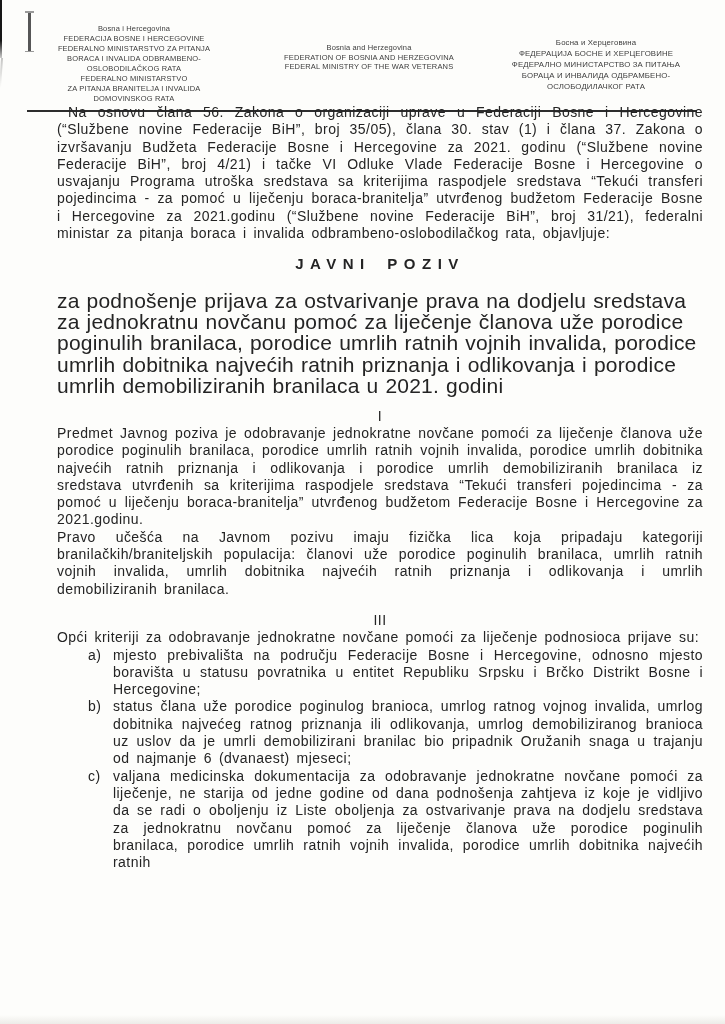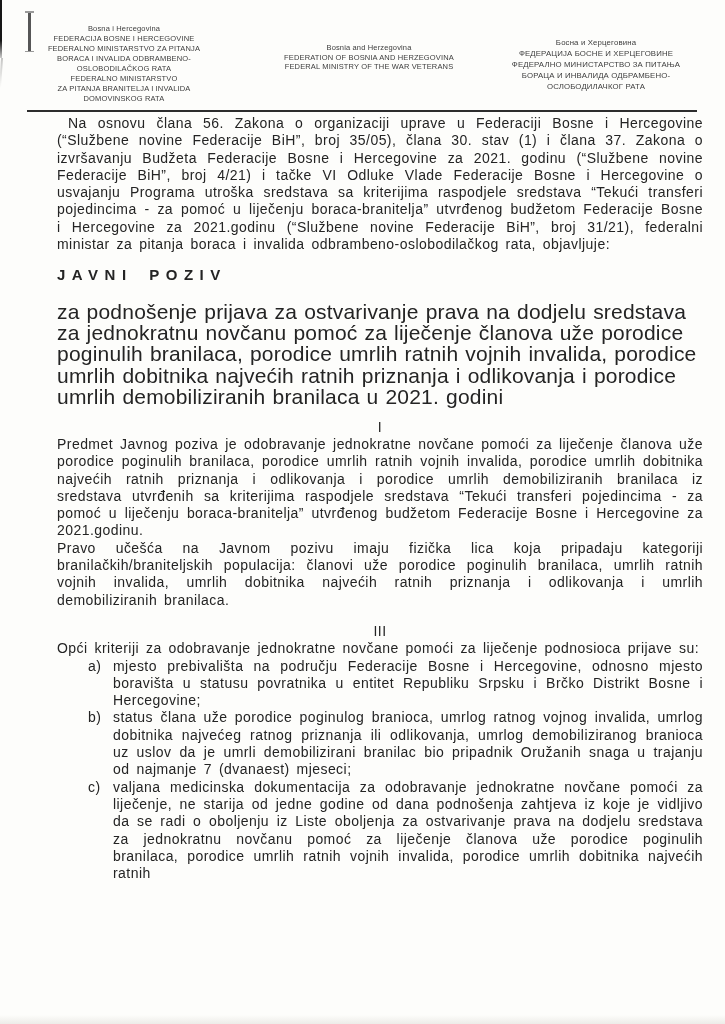--- a/index.html
+++ b/index.html
@@ -45,39 +45,39 @@
   }
   
   .hcol {
     position: absolute;
     text-align: center;
     color: #3c3c3c;
     font-size: 7.5px;
     line-height: 10px;
     letter-spacing: 0.15px;
   }
-  .hcol-left   { left: 32px;  width: 184px; top: 24px; }
+  .hcol-left   { left: 42px;  width: 184px; top: 24px; }
   .hcol-center { left: 266px; width: 206px; top: 43px; line-height: 9.5px; text-align: center; }
   .hcol-right  { left: 488px; width: 216px; top: 37px; font-size: 7.8px; line-height: 11px; }
   .hr-line {
     position: absolute; left: 27px; top: 110px;
     width: 670px; height: 2px; background: #2d2d2d;
   }
   
   .content {
-    position: absolute; left: 57px; top: 115px; width: 646px;
+    position: absolute; left: 57px; top: 104px; width: 646px;
     font-size: 14px; line-height: 17.3px;
     text-align: justify;
     letter-spacing: 0.45px; word-spacing: 2.6px;
     color: #242424;
   }
   .content p { margin: 0; }
   .intro { text-indent: 11px; }
   .doc-title {
-    text-align: left; font-weight: bold;
+    text-align: center; font-weight: bold;
     font-size: 15px; letter-spacing: 6.5px; word-spacing: 6px;
     margin-top: 13px !important;
   }
   .doc-subtitle {
     text-align: left; font-weight: normal;
     font-size: 21px; line-height: 21.4px;
     letter-spacing: 0.2px; word-spacing: 1px;
     margin-top: 17px !important;
   }
   .sec-num { text-align: center; margin-top: 11px !important; }
@@ -136,21 +136,21 @@
 
     <p class="sec-num sec-num-iii">III</p>
     <p>Opći kriteriji za odobravanje jednokratne novčane pomoći za liječenje podnosioca prijave su:</p>
 
     <div class="li">
       <span class="li-label">a)</span>
       <span class="li-text">mjesto prebivališta na području Federacije Bosne i Hercegovine, odnosno mjesto boravišta u statusu povratnika u entitet Republiku Srpsku i Brčko Distrikt Bosne i Hercegovine;</span>
     </div>
     <div class="li">
       <span class="li-label">b)</span>
-      <span class="li-text">status člana uže porodice poginulog branioca, umrlog ratnog vojnog invalida, umrlog dobitnika najvećeg ratnog priznanja ili odlikovanja, umrlog demobiliziranog branioca uz uslov da je umrli demobilizirani branilac bio pripadnik Oružanih snaga u trajanju od najmanje 7 (dvanaest) mjeseci;</span>
+      <span class="li-text">status člana uže porodice poginulog branioca, umrlog ratnog vojnog invalida, umrlog dobitnika najvećeg ratnog priznanja ili odlikovanja, umrlog demobiliziranog branioca uz uslov da je umrli demobilizirani branilac bio pripadnik Oružanih snaga u trajanju od najmanje 6 (dvanaest) mjeseci;</span>
     </div>
     <div class="li">
       <span class="li-label">c)</span>
       <span class="li-text">valjana medicinska dokumentacija za odobravanje jednokratne novčane pomoći za liječenje, ne starija od jedne godine od dana podnošenja zahtjeva iz koje je vidljivo da se radi o oboljenju iz Liste oboljenja za ostvarivanje prava na dodjelu sredstava za jednokratnu novčanu pomoć za liječenje članova uže porodice poginulih branilaca, porodice umrlih ratnih vojnih invalida, porodice umrlih dobitnika najvećih ratnih</span>
     </div>
   </div>
 
   <div class="bottom-shade"></div>
 </div>
 

